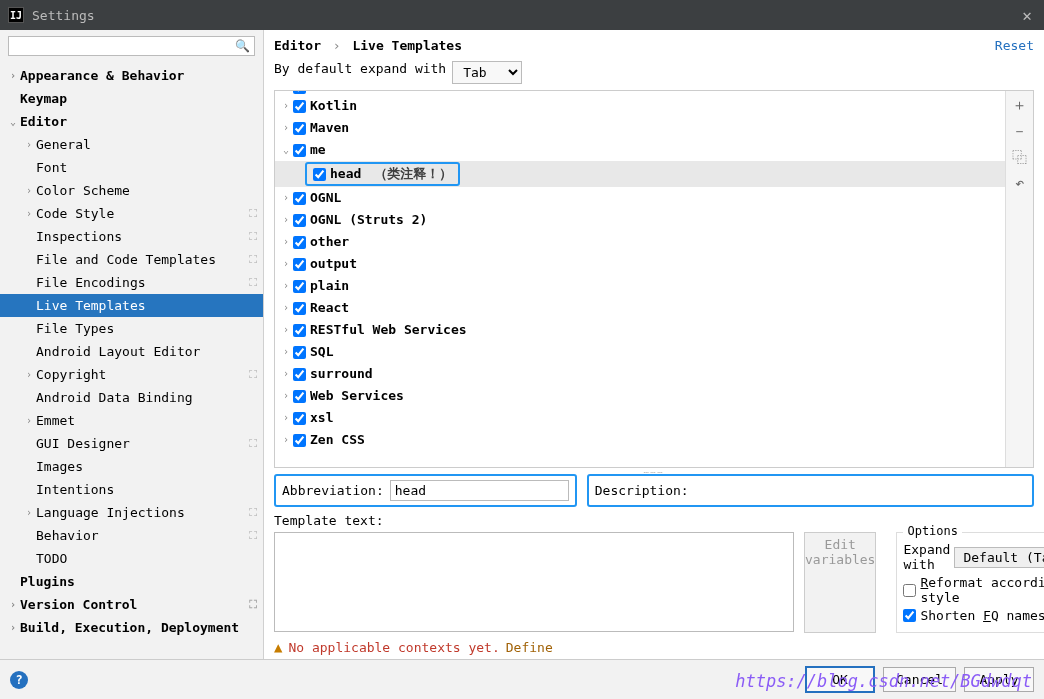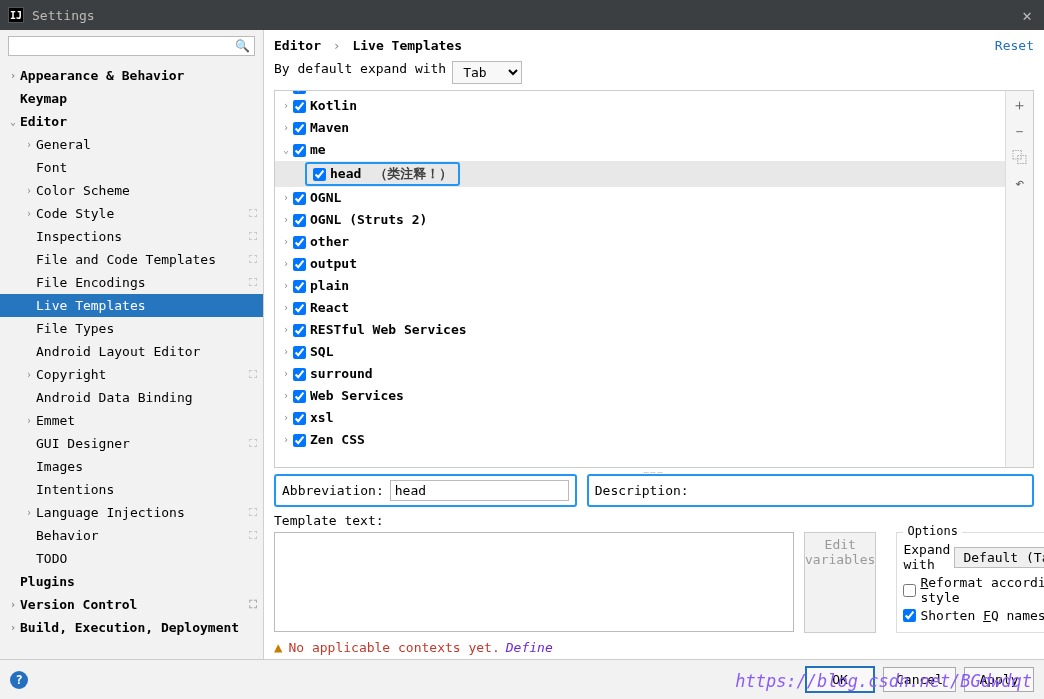--- a/index.html
+++ b/index.html
@@ -62,21 +62,21 @@
 .edit-vars { border: 1px solid #ccc; background: #f2f2f2; color: #999; text-align: center; padding: 4px 0; font-family: "Consolas", monospace; }
 .options-group { border: 1px solid #ddd; padding: 6px; font-family: "Consolas", monospace; position: relative; }
 .options-group .legend { position: absolute; top: -9px; left: 6px; background: #fff; padding: 0 4px; font-size: 12px; }
 .opt-row { display: flex; align-items: center; gap: 4px; margin: 3px 0; }
 .opt-row select { border: 1px solid #bbb; padding: 1px 4px; font-family: inherit; flex: 1; }
 .opt-row .u { text-decoration: underline; }
 
 .context-row { font-family: "Consolas", monospace; margin-top: 6px; display: flex; align-items: center; gap: 6px; }
 .context-row .warn { color: #c77d00; font-size: 14px; }
 .context-row .msg { color: #c0392b; }
-.context-row .define { color: #6d28d9; cursor: pointer; font-style: italic; }
+.context-row .define { color: #a16207; cursor: pointer; }
 
 .footer { height: 40px; border-top: 1px solid #ccc; display: flex; align-items: center; padding: 0 10px; background: #f2f2f2; }
 .footer .help { width: 18px; height: 18px; border-radius: 50%; background: #2470bf; color: #fff; display: flex; align-items: center; justify-content: center; font-size: 12px; font-weight: bold; cursor: pointer; }
 .footer .spacer { flex: 1; }
 .footer button { min-width: 70px; padding: 4px 12px; margin-left: 8px; border: 1px solid #aaa; background: #f8f8f8; font-family: "Consolas", monospace; cursor: pointer; }
 .footer button.primary { border: 2px solid #2470bf; }
 
 .watermark { position: absolute; bottom: 8px; right: 12px; color: #8b5cf6; font-size: 17px; font-style: italic; pointer-events: none; }
 </style>
 </head>

